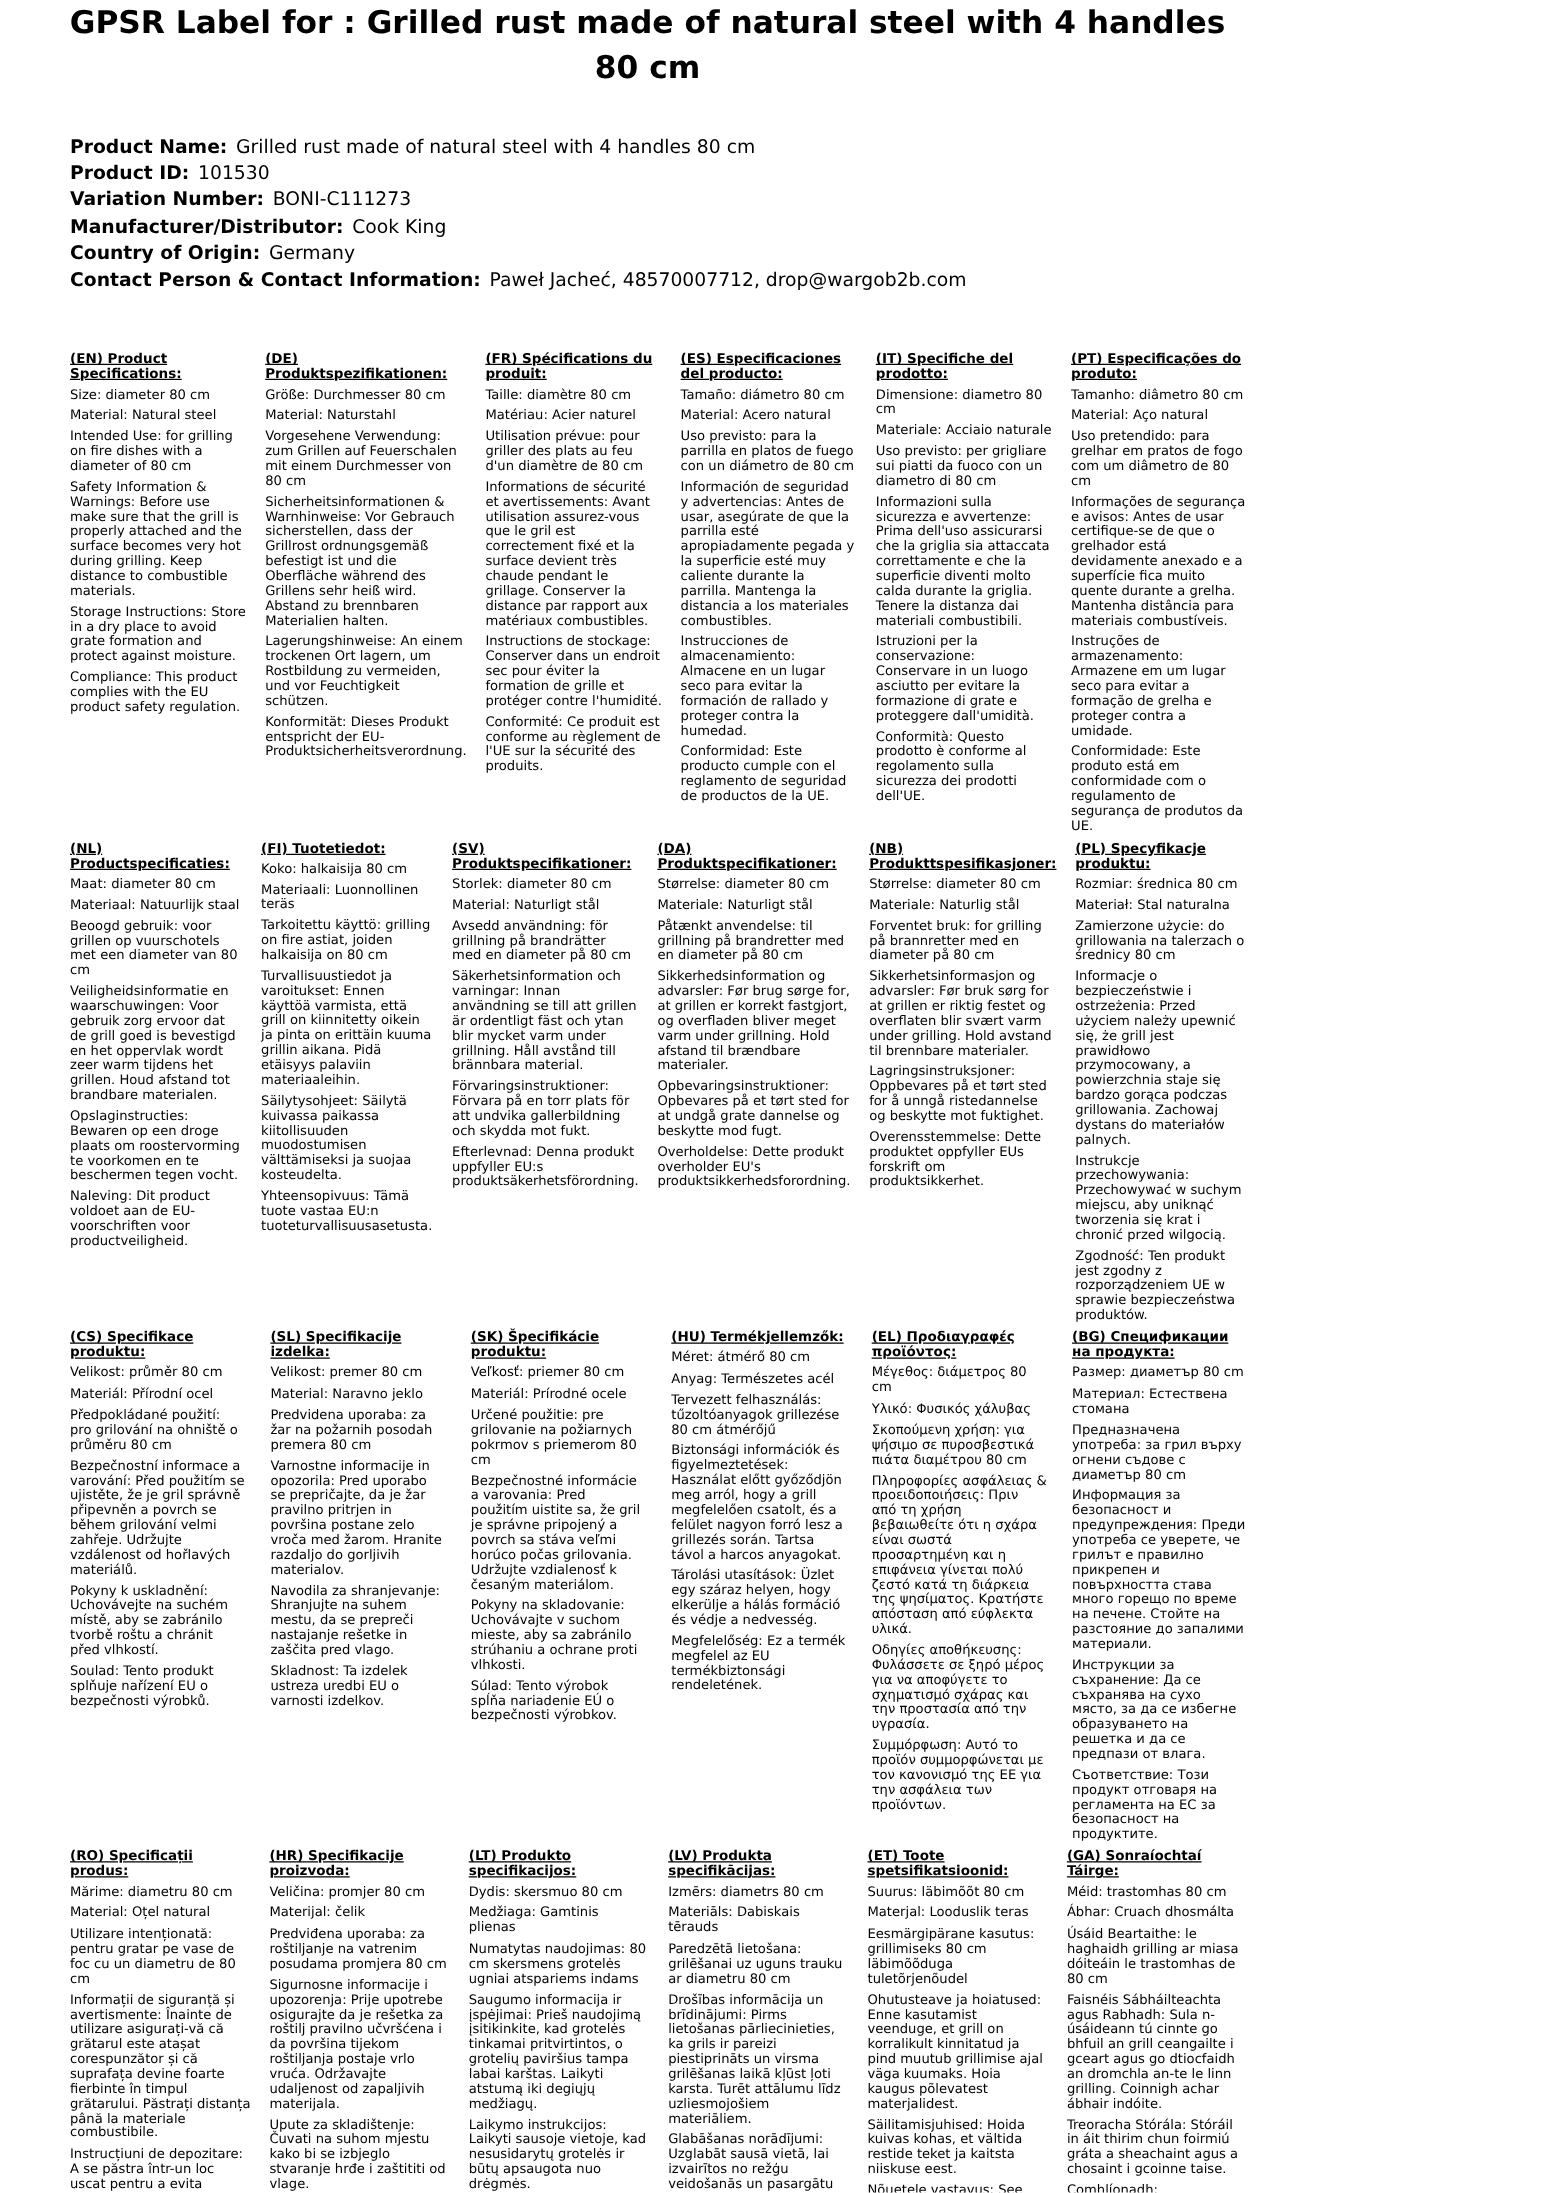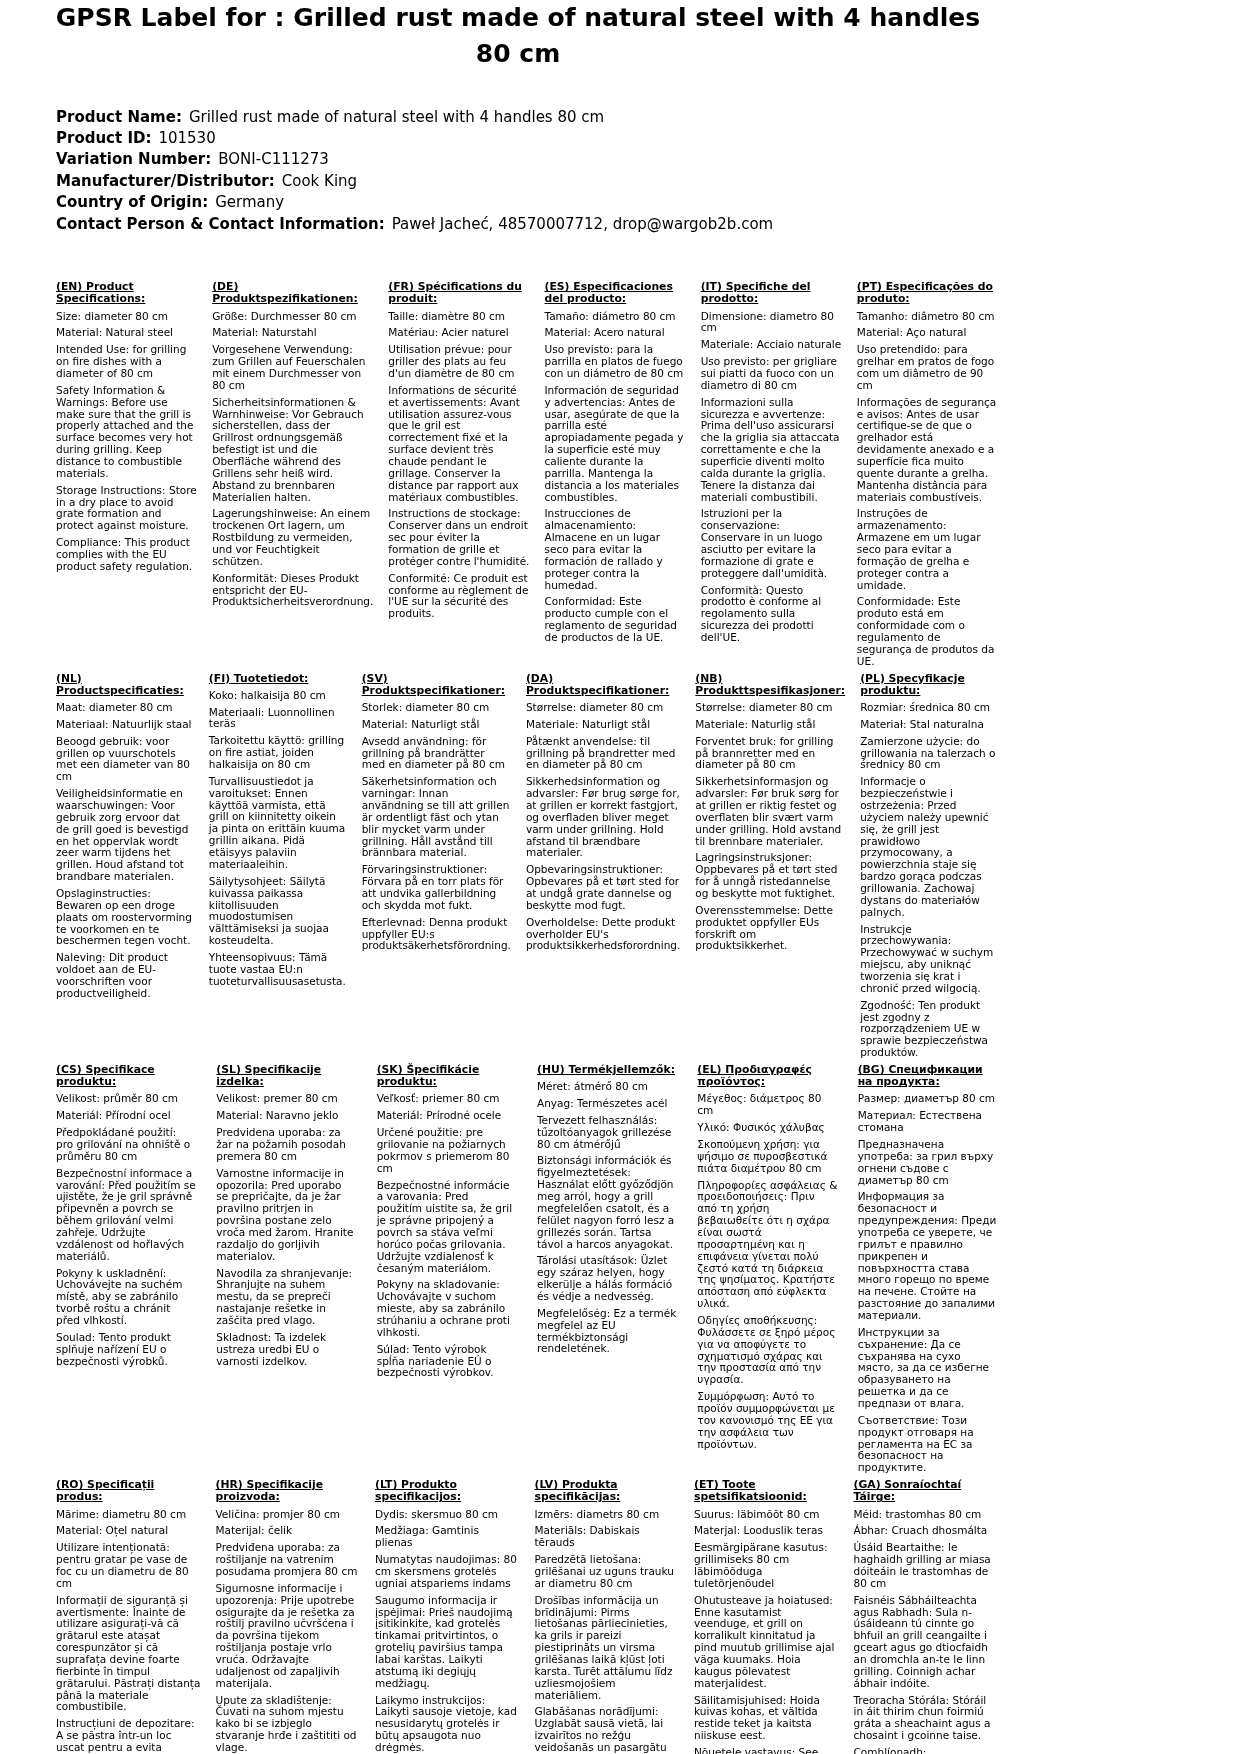--- a/index.html
+++ b/index.html
@@ -104,21 +104,21 @@
           <p>Uso previsto: per grigliare sui piatti da fuoco con un diametro di 80 cm</p>
           <p>Informazioni sulla sicurezza e avvertenze: Prima dell'uso assicurarsi che la griglia sia attaccata correttamente e che la superficie diventi molto calda durante la griglia. Tenere la distanza dai materiali combustibili.</p>
           <p>Istruzioni per la conservazione: Conservare in un luogo asciutto per evitare la formazione di grate e proteggere dall'umidità.</p>
           <p>Conformità: Questo prodotto è conforme al regolamento sulla sicurezza dei prodotti dell'UE.</p>
         </div>
 
   <div class="spec-cell">
     <p class="spec-heading">(PT) Especificações do produto:</p>
   <p>Tamanho: diâmetro 80 cm</p>
           <p>Material: Aço natural</p>
-          <p>Uso pretendido: para grelhar em pratos de fogo com um diâmetro de 90 cm</p>
+          <p>Uso pretendido: para grelhar em pratos de fogo com um diâmetro de 80 cm</p>
           <p>Informações de segurança e avisos: Antes de usar certifique-se de que o grelhador está devidamente anexado e a superfície fica muito quente durante a grelha. Mantenha distância para materiais combustíveis.</p>
           <p>Instruções de armazenamento: Armazene em um lugar seco para evitar a formação de grelha e proteger contra a umidade.</p>
           <p>Conformidade: Este produto está em conformidade com o regulamento de segurança de produtos da UE.</p>
         </div>
 </div>
     <div class="spec-row r2">
   <div class="spec-cell">
     <p class="spec-heading">(NL) Productspecificaties:</p>
   <p>Maat: diameter 80 cm</p>
           <p>Materiaal: Natuurlijk staal</p>

